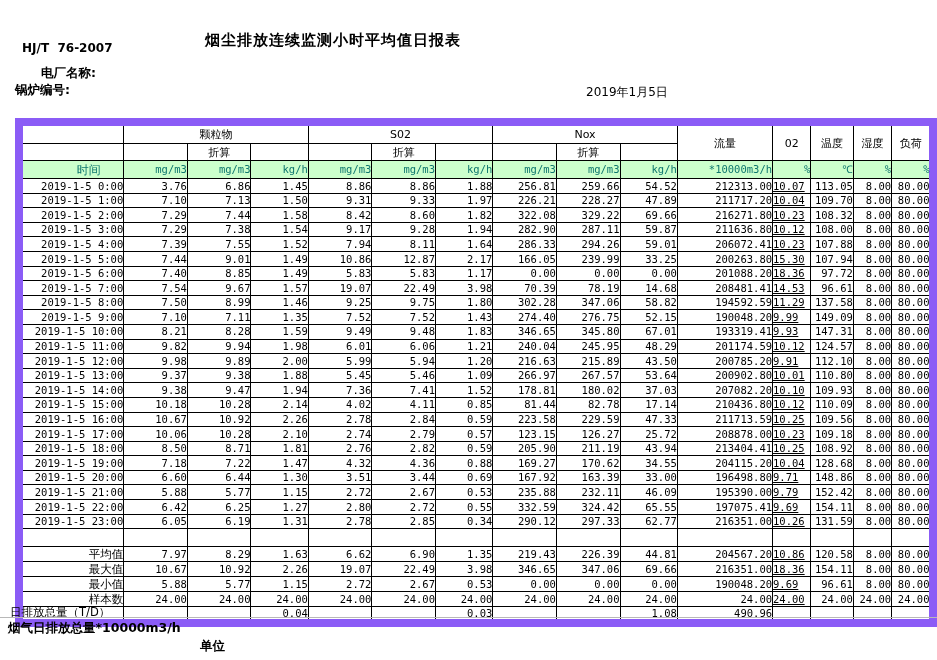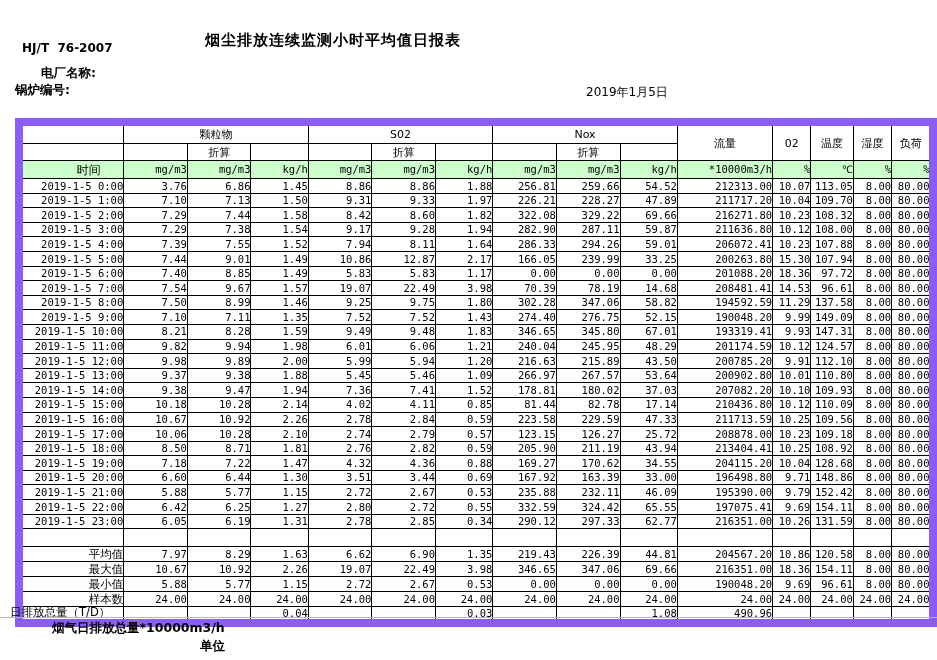--- a/index.html
+++ b/index.html
@@ -9,32 +9,32 @@
   .title{position:absolute;left:205px;top:31px;font-size:15px;font-weight:bold;letter-spacing:1px;}
   .plant-label{position:absolute;left:15px;top:65px;font-size:12.5px;font-weight:bold;margin-left:26px;}
   .boiler-label{position:absolute;left:15px;top:82px;font-size:12.5px;font-weight:bold;}
   .date{position:absolute;left:586px;top:84px;font-size:12px;}
   table.report{position:absolute;left:15px;top:118px;border-collapse:collapse;table-layout:fixed;
        border:8px solid #8b5cf6;}
   table.report td{border:1px solid #000;padding:0;white-space:nowrap;overflow:visible;
        font-family:"DejaVu Sans Mono","Liberation Mono",monospace;font-size:10.5px;line-height:1;}
   tr.h1 td, tr.h2 td{height:16px;text-align:center;font-family:"DejaVu Sans",sans-serif;font-size:11px;}
   tr.h1 td{height:17px;}
-  tr.h3 td{height:17px;text-align:center;background:#ccffcc;color:#000000;font-size:10.5px;padding-left:31px;}
+  tr.h3 td{height:17px;text-align:center;background:#ccffcc;color:#0f766e;font-size:10.5px;padding-left:31px;}
   tr.h3 td.timecol{font-family:"DejaVu Sans",sans-serif;font-size:12px;}
   tr.data{height:14.6px;}
   tr.blank{height:18px;}
   tr.summary{height:15px;padding-left:27px;}
   td.r{text-align:right;padding-right:4px;}
-  td.c{text-align:right;}
+  td.c{text-align:left;text-decoration:underline;}
   td.timecol{text-align:right;padding-right:4px;}
   tr.summary td.timecol{font-family:"DejaVu Sans",sans-serif;font-size:11.5px;}
   span.shift{position:relative;left:-13px;font-family:"DejaVu Sans",sans-serif;font-size:11.5px;}
   .gray-line{position:absolute;left:0;top:617px;width:937px;height:1px;background:#b8b8b8;}
-  .footer-1{position:absolute;left:8px;top:620px;font-size:12.5px;font-weight:bold;margin-left:44px;}
+  .footer-1{position:absolute;left:8px;top:620px;font-size:12.5px;font-weight:bold;}
   .footer-2{position:absolute;left:8px;top:676px;font-size:10px;font-weight:bold;}
   .footer-3{position:absolute;left:200px;top:638px;font-size:12.5px;font-weight:bold;}
 </style>
 </head>
 <body>
 
 <div class="doc-code">HJ/T  76-2007</div>
 <div class="title">烟尘排放连续监测小时平均值日报表</div>
 <div class="plant-label">电厂名称:</div>
 <div class="boiler-label">锅炉编号:</div>

